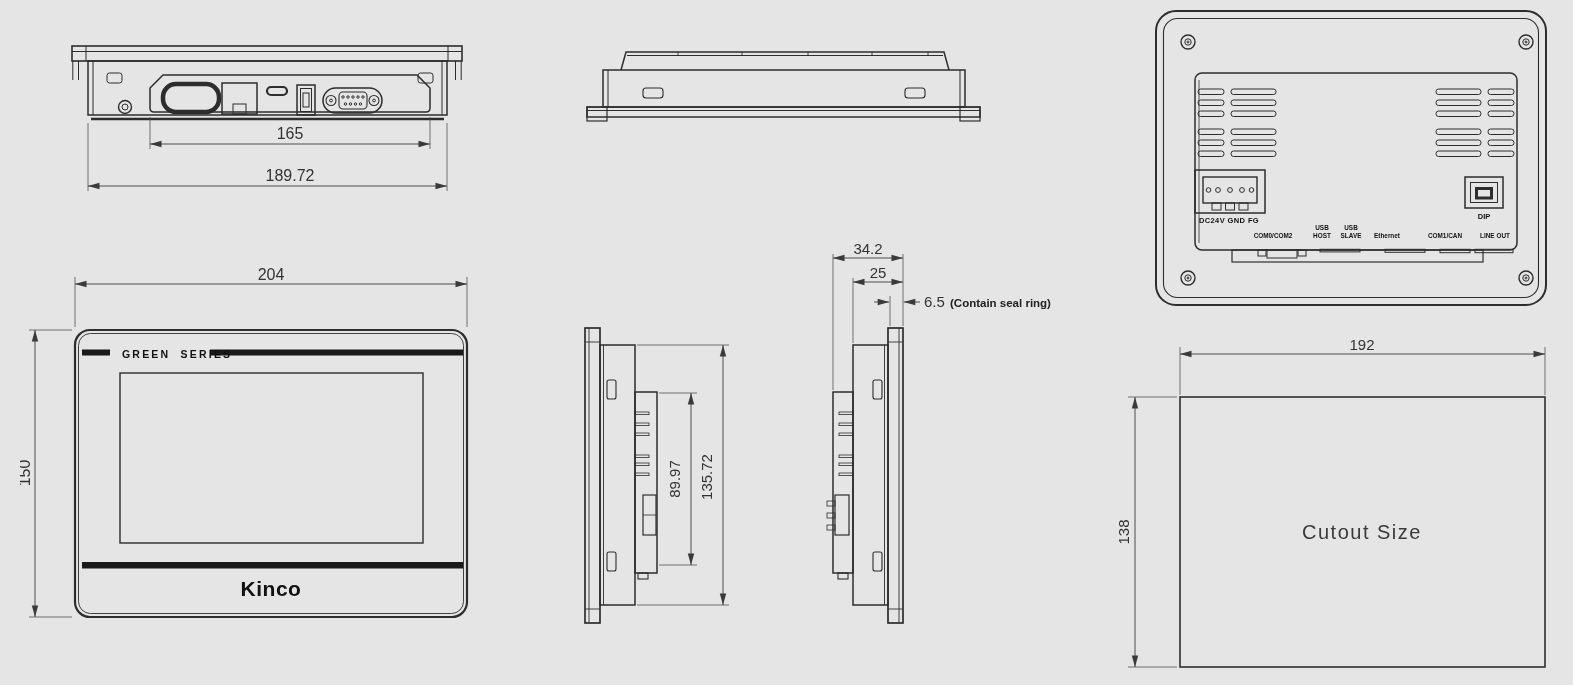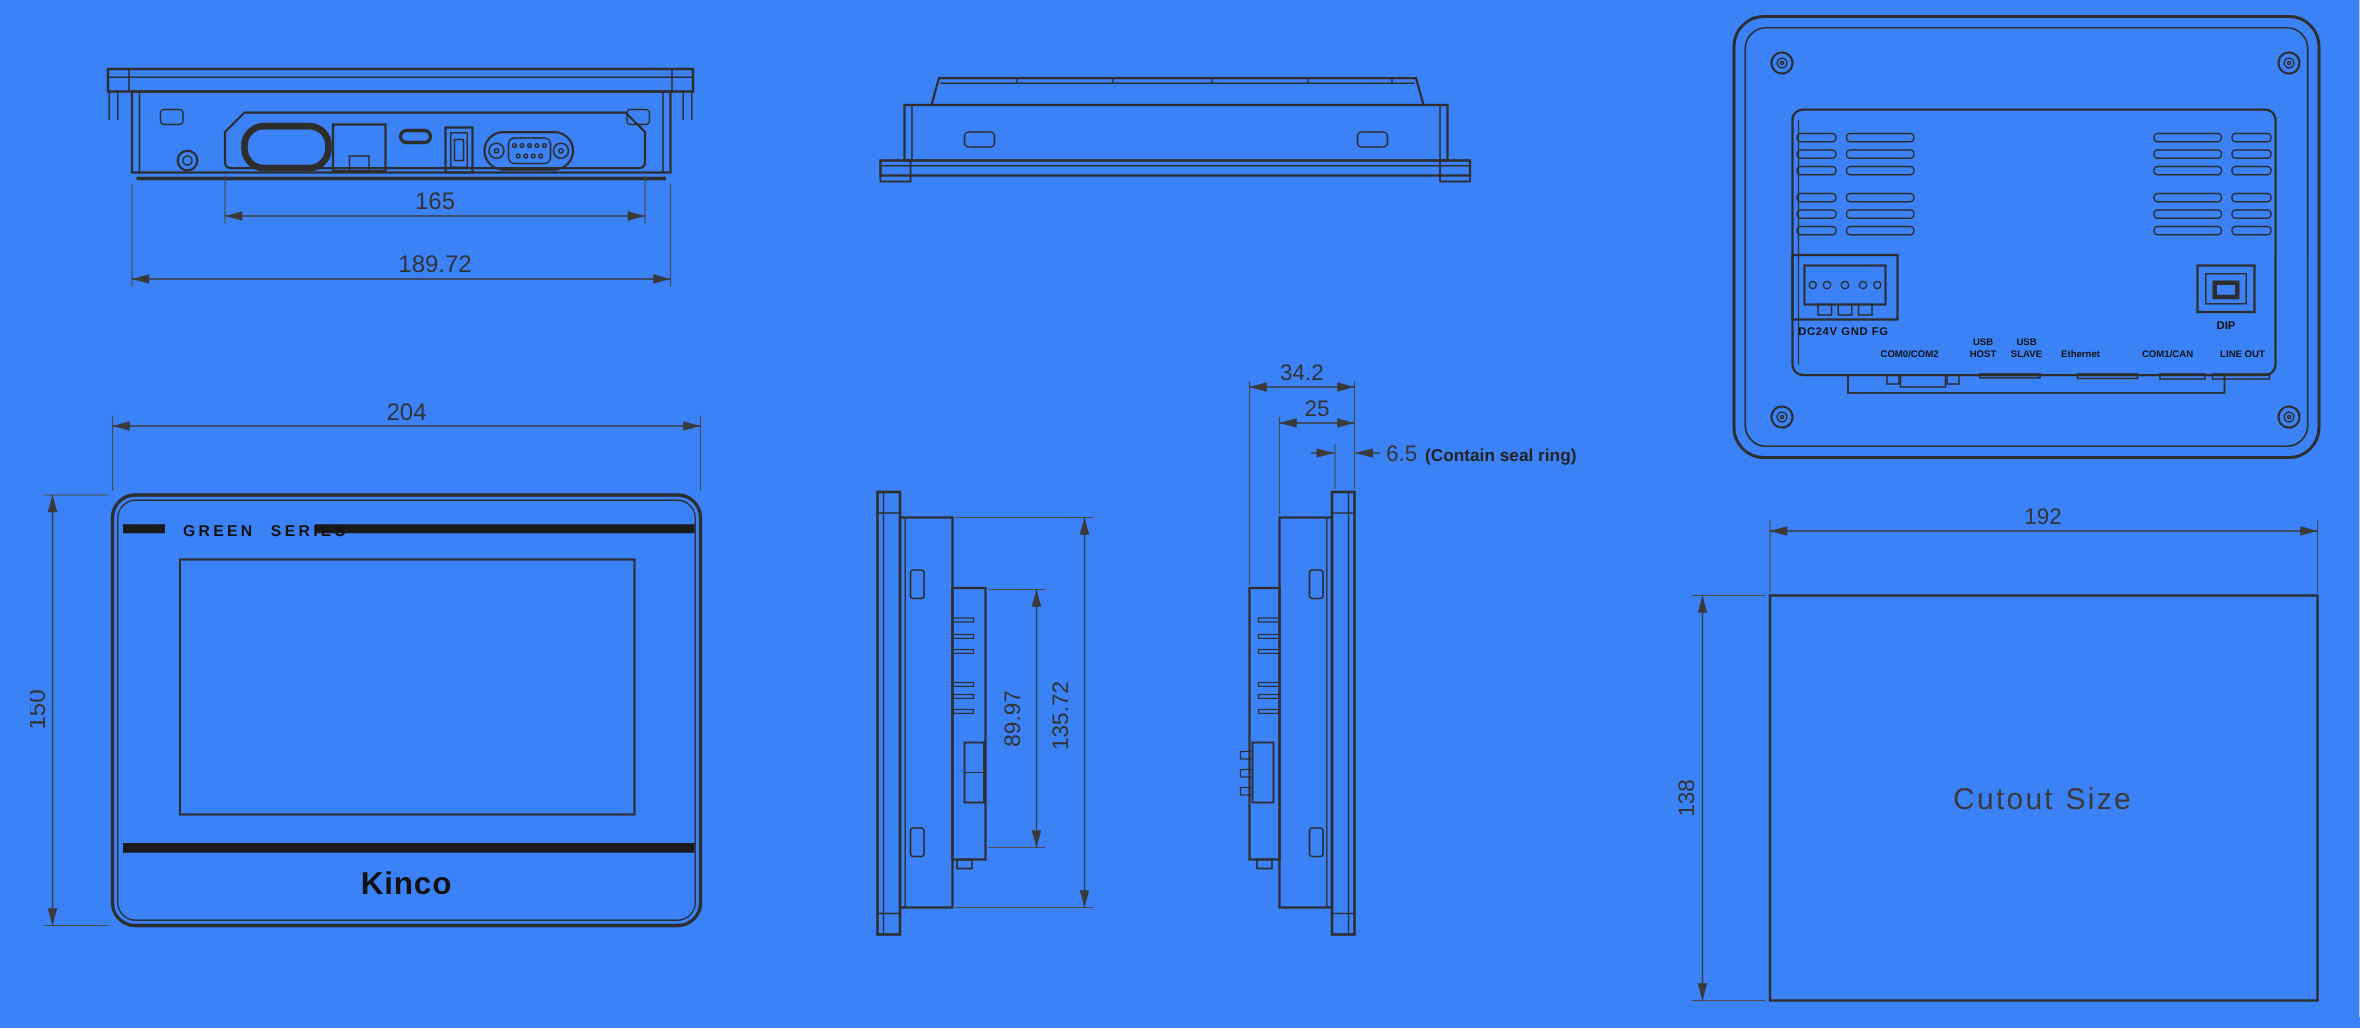--- a/index.html
+++ b/index.html
@@ -1,16 +1,16 @@
 <!DOCTYPE html>
 <html><head>
 <meta charset="utf-8">
 <style>
   html,body { margin:0; padding:0; background:#ffffff; }
-  #sheet { position:relative; width:1573px; height:685px; background:#3b82f6; overflow:hidden; }
+  #sheet { position:relative; width:1573px; height:685px; background:#e5e5e5; overflow:hidden; }
   .view { position:absolute; }
   
   .ln rect, .ln path, .ln line, .ln circle, .ln polyline { stroke:#2d2d2d; fill:none; }
   .dln { stroke:#3a3a3a; fill:none; }
   .ext { stroke:#4a4a4a; fill:none; }
   .fillblk { fill:#1a1a1a; stroke:none; }
   .dtx { font-family:"Liberation Sans", sans-serif; font-size:15px; fill:#333; }
   .dtx-lg { font-family:"Liberation Sans", sans-serif; font-size:16px; fill:#333; }
   .lbl { font-family:"Liberation Sans", sans-serif; font-weight:bold; fill:#111; }
   .note { font-family:"Liberation Sans", sans-serif; font-weight:bold; font-size:11.5px; fill:#222; }

